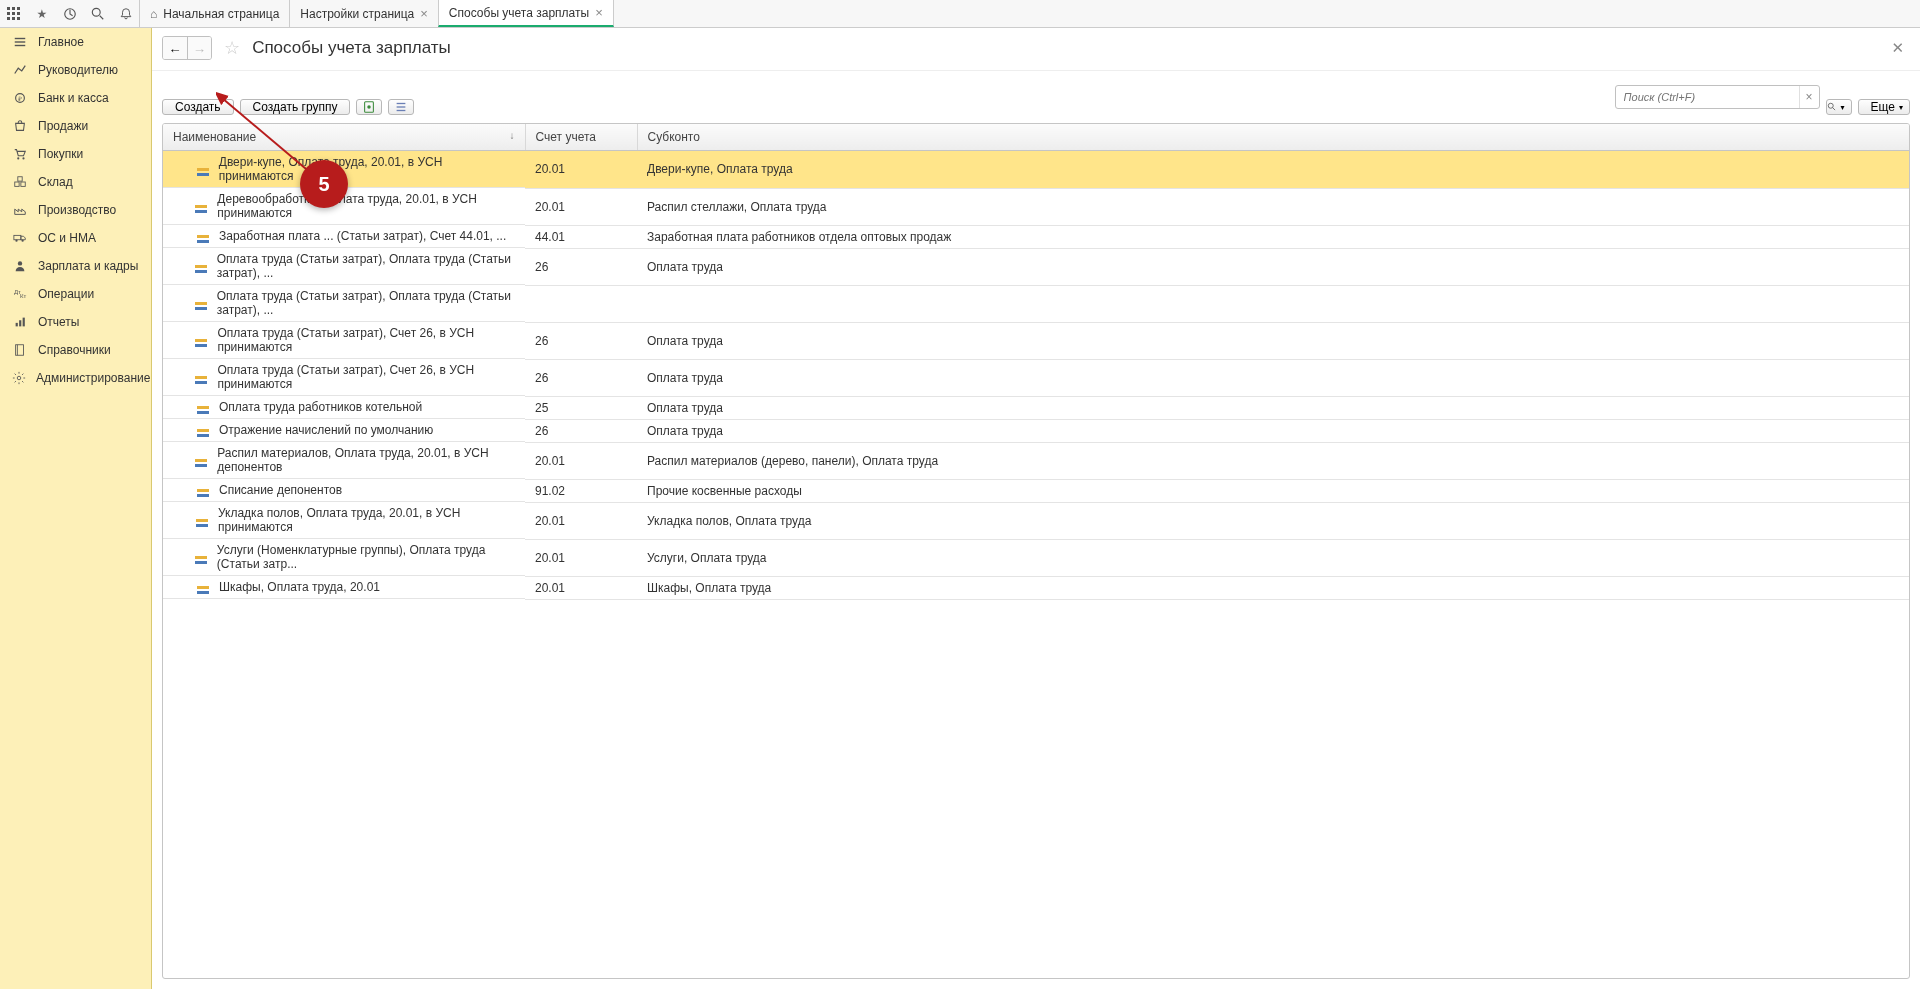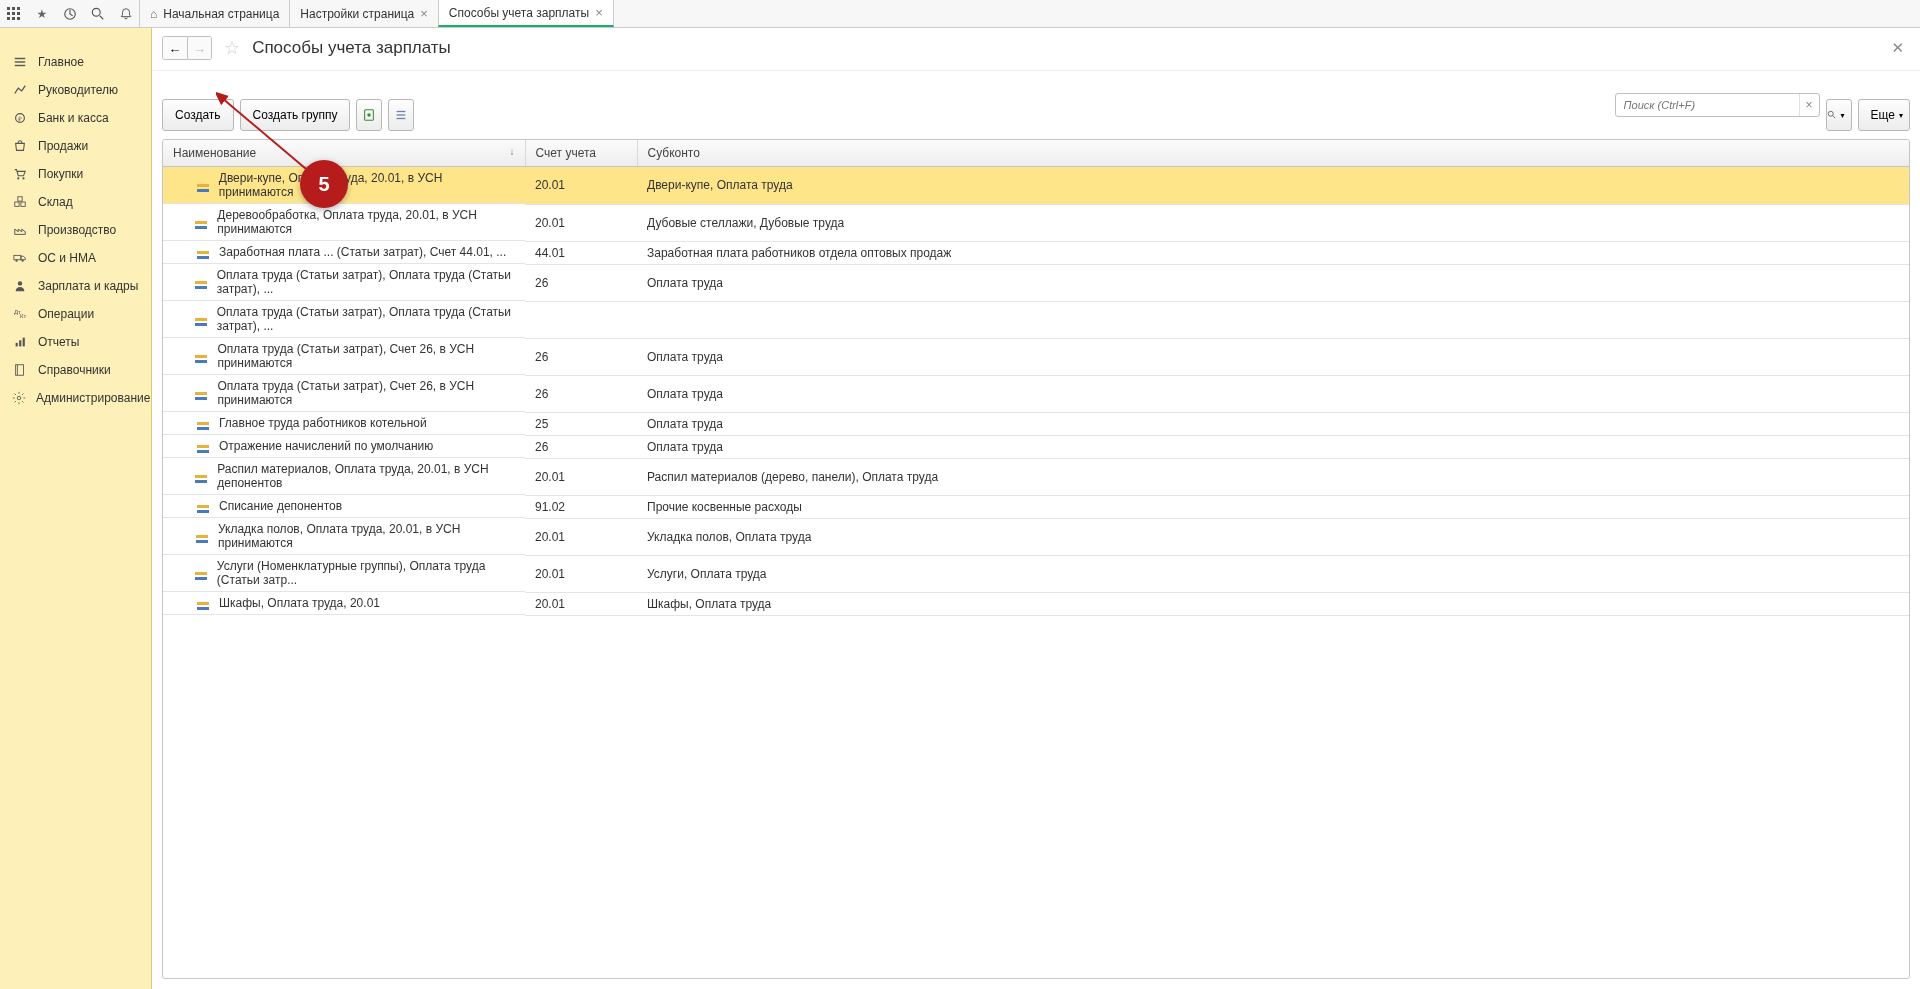--- a/index.html
+++ b/index.html
@@ -12,40 +12,40 @@
   .tabs { display: flex; align-items: stretch; }
   .tab { display: flex; align-items: center; padding: 0 10px; border-right: 1px solid #ccc; border-left: 1px solid #ccc; margin-left: -1px; background: #f7f7f7; cursor: pointer; gap: 6px; font-size: 12px; color: #333; }
   .tab.active { background: #fff; border-bottom: 2px solid #1aab6e; }
   .tab-close { color: #888; font-size: 13px; cursor: pointer; }
   .tab-home-icon { color: #666; }
   
   
   .main-layout { display: flex; height: calc(100vh - 28px); }
   
   
-  .sidebar { width: 152px; background: #fdf0b8; border-right: 1px solid #d9c96f; display: flex; flex-direction: column; padding-top: 20px; }
+  .sidebar { width: 152px; background: #fdf0b8; border-right: 1px solid #d9c96f; display: flex; flex-direction: column; padding-top: 0; }
   .sidebar-item { display: flex; align-items: center; padding: 6px 8px 6px 12px; cursor: pointer; gap: 10px; color: #333; font-size: 12px; }
   .sidebar-icon { width: 16px; height: 16px; display: flex; align-items: center; justify-content: center; color: #555; }
   
   
   .content { flex: 1; display: flex; flex-direction: column; background: #fff; overflow: hidden; }
   
   
   .page-header { display: flex; align-items: center; padding: 8px 10px 10px 10px; gap: 8px; border-bottom: 1px solid #eee; }
   .nav-btns { display: flex; border: 1px solid #c0c0c0; border-radius: 3px; overflow: hidden; }
   .nav-btn { width: 24px; height: 22px; display: flex; align-items: center; justify-content: center; background: #fafafa; cursor: pointer; border: none; }
   .nav-btn + .nav-btn { border-left: 1px solid #c0c0c0; }
   .nav-btn.disabled { color: #bbb; }
   .star-btn { color: #ccc; font-size: 18px; cursor: pointer; padding: 0 4px; }
   .page-title { font-size: 17px; font-weight: normal; color: #333; flex: 1; }
   .page-close { color: #888; font-size: 15px; cursor: pointer; padding: 0 6px; }
   
   
   .toolbar-row { display: flex; align-items: center; padding: 8px 10px; gap: 6px; }
-  .btn { border: 1px solid #b8b8b8; background: linear-gradient(#fefefe,#ececec); border-radius: 3px; padding: 4px 12px; font-size: 12px; cursor: pointer; height: 32px; display: flex; align-items: center; margin-top: 20px; }
+  .btn { border: 1px solid #b8b8b8; background: linear-gradient(#fefefe,#ececec); border-radius: 3px; padding: 4px 12px; font-size: 12px; cursor: pointer; height: 16px; display: flex; align-items: center; margin-top: 20px; }
   .btn-icon { width: 26px; padding: 0; justify-content: center; }
   .toolbar-spacer { flex: 1; }
   .search-wrap { display: flex; border: 1px solid #c0c0c0; border-radius: 3px; height: 24px; width: 205px; align-items: center; background: #fff; }
   .search-input { border: none; outline: none; padding: 0 8px; font-size: 11px; color: #999; flex: 1; font-style: italic; }
   .search-clear { width: 20px; text-align: center; color: #888; cursor: pointer; border-left: 1px solid #e0e0e0; height: 100%; display: flex; align-items: center; justify-content: center; }
   .btn-dropdown { padding-right: 6px; }
   .dropdown-caret { margin-left: 4px; font-size: 8px; }
   
   
   .table-wrap { flex: 1; overflow: auto; margin: 0 10px 10px 10px; border: 1px solid #c5c5c5; border-radius: 3px; }
@@ -312,21 +312,21 @@
             <tr>
               <td class="name-cell">
                 <span style="width:14px;display:inline-block"></span>
                 <span class="row-icon"><svg width="12" height="8" viewBox="0 0 12 8">
                     <rect x="0" y="0" width="12" height="3" fill="#e8b23a"></rect>
                     <rect x="0" y="5" width="12" height="3" fill="#4a7ab8"></rect>
                   </svg></span>
                 <span>Деревообработка, Оплата труда, 20.01, в УСН принимаются</span>
               </td>
               <td>20.01</td>
-              <td>Дубовые стеллажи, Дубовые труда</td>
+              <td>Распил стеллажи, Оплата труда</td>
             </tr>
             <tr>
               <td class="name-cell">
                 <span style="width:14px;display:inline-block"></span>
                 <span class="row-icon"><svg width="12" height="8" viewBox="0 0 12 8">
                     <rect x="0" y="0" width="12" height="3" fill="#e8b23a"></rect>
                     <rect x="0" y="5" width="12" height="3" fill="#4a7ab8"></rect>
                   </svg></span>
                 <span>Заработная плата ... (Статьи затрат), Счет 44.01, ...</span>
               </td>
@@ -381,21 +381,21 @@
               <td>26</td>
               <td>Оплата труда</td>
             </tr>
             <tr>
               <td class="name-cell">
                 <span style="width:14px;display:inline-block"></span>
                 <span class="row-icon"><svg width="12" height="8" viewBox="0 0 12 8">
                     <rect x="0" y="0" width="12" height="3" fill="#e8b23a"></rect>
                     <rect x="0" y="5" width="12" height="3" fill="#4a7ab8"></rect>
                   </svg></span>
-                <span>Главное труда работников котельной</span>
+                <span>Оплата труда работников котельной</span>
               </td>
               <td>25</td>
               <td>Оплата труда</td>
             </tr>
             <tr>
               <td class="name-cell">
                 <span style="width:14px;display:inline-block"></span>
                 <span class="row-icon"><svg width="12" height="8" viewBox="0 0 12 8">
                     <rect x="0" y="0" width="12" height="3" fill="#e8b23a"></rect>
                     <rect x="0" y="5" width="12" height="3" fill="#4a7ab8"></rect>

